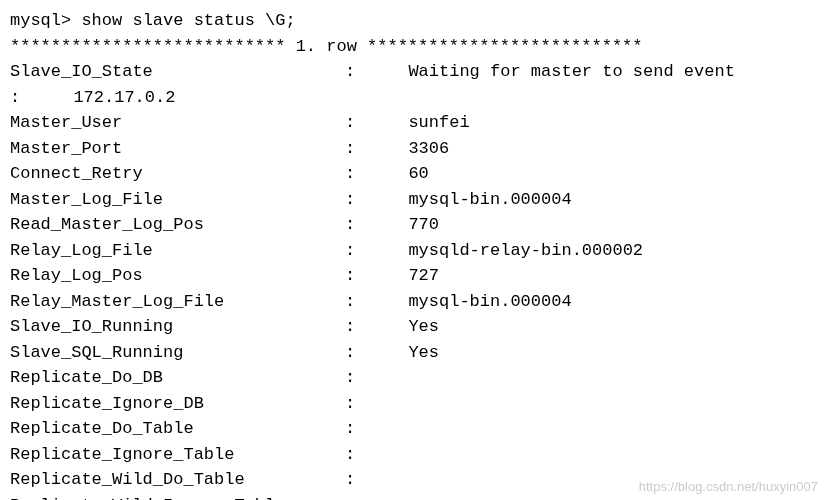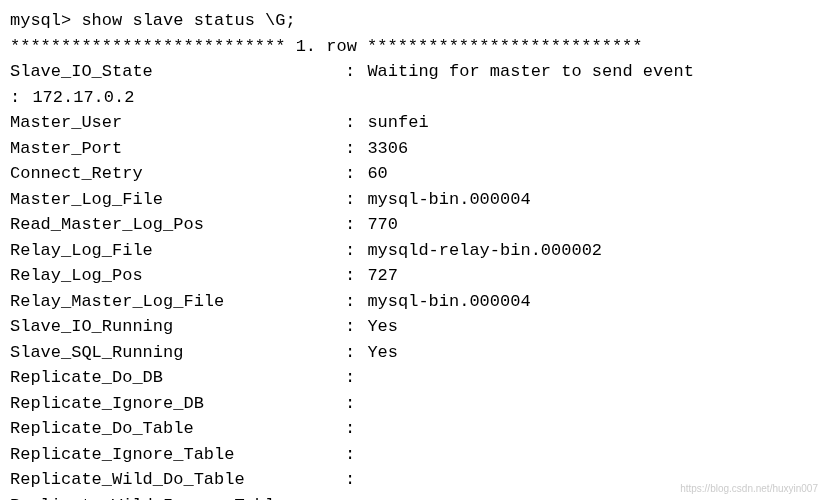--- a/index.html
+++ b/index.html
@@ -29,26 +29,27 @@
       display: inline-block;
       width: 335px;
     }
     .kv-sep {
       display: inline-block;
       padding: 0 2px 0 0;
     }
     .kv-val {
       display: inline-block;
       text-align: left;
+      margin-left: 41px;
     }
     .watermark {
       position: absolute;
       bottom: 4px;
       right: 10px;
-      font-size: 10px;
+      font-size: 13px;
       color: #cccccc;
       font-family: Arial, sans-serif;
       text-align: right;
     }
   </style>
 </head>
 <body>
 
 <div class="terminal-line"><span>mysql&gt; </span><span>show slave status \G;</span></div>
 

